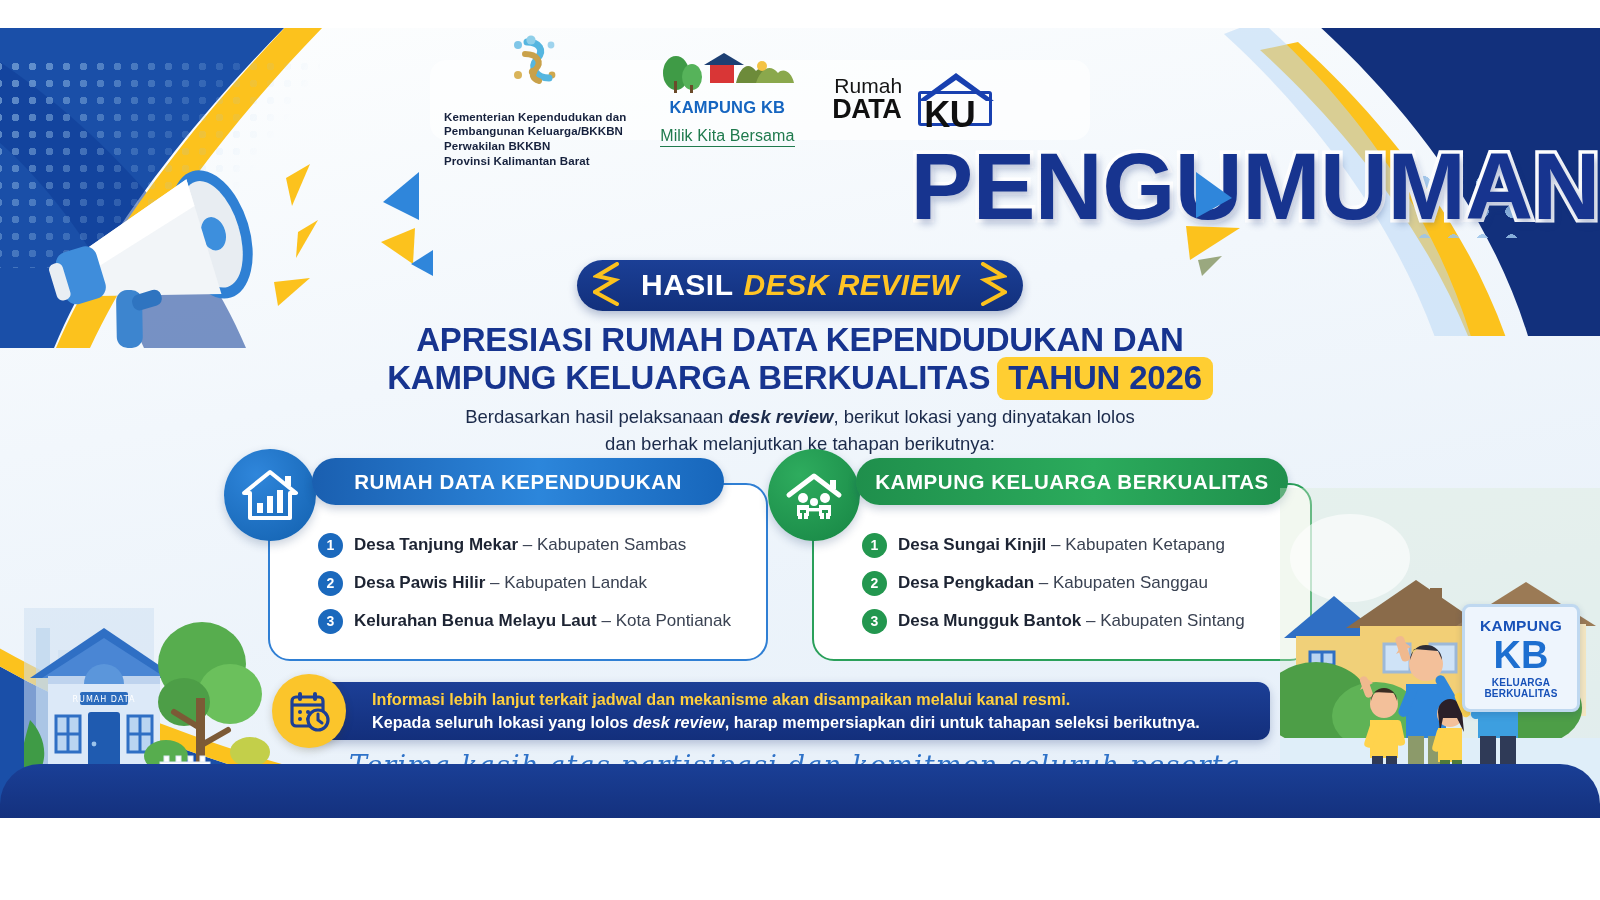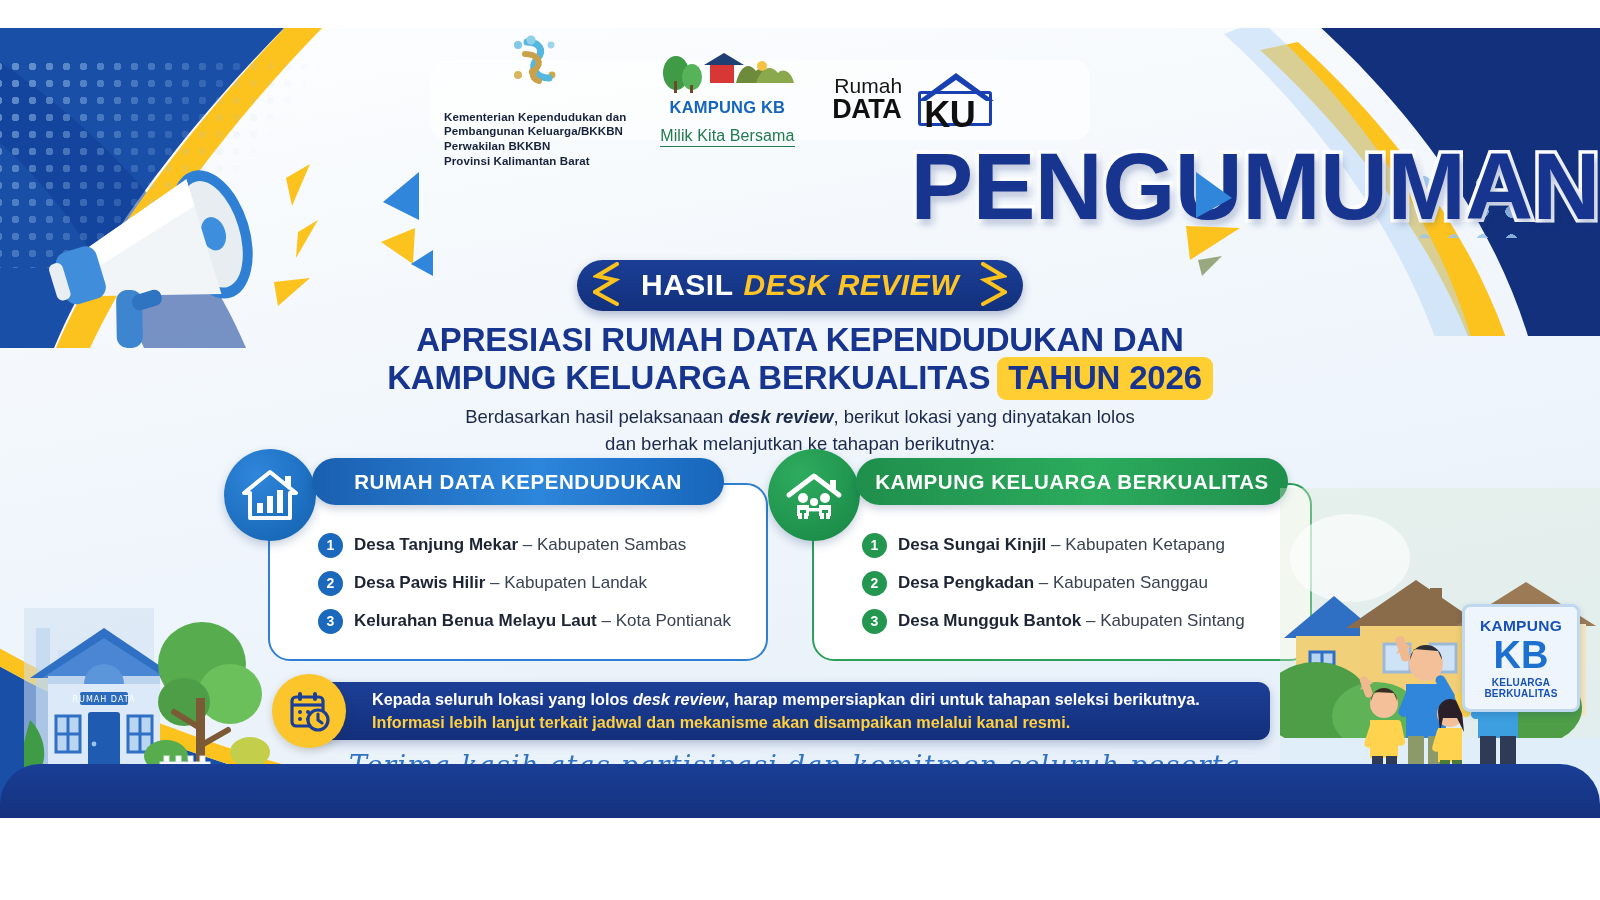--- a/index.html
+++ b/index.html
@@ -379,24 +379,24 @@
         <rect x="26" y="3" width="4" height="9" rx="2" fill="#1c3f96"></rect>
         <circle cx="13" cy="23" r="2" fill="#1c3f96"></circle>
         <circle cx="21" cy="23" r="2" fill="#1c3f96"></circle>
         <circle cx="13" cy="30" r="2" fill="#1c3f96"></circle>
         <circle cx="21" cy="30" r="2" fill="#1c3f96"></circle>
         <circle cx="31" cy="31" r="10" fill="#fbc52b" stroke="#1c3f96" stroke-width="3.2"></circle>
         <path d="M31,25 V31 L35,34" stroke="#1c3f96" stroke-width="3" fill="none" stroke-linecap="round"></path>
       </svg>
     </div>
     <div>
+      <div class="nline b">Informasi lebih lanjut terkait jadwal dan mekanisme akan disampaikan melalui kanal resmi.</div>
       <div class="nline a">
         <span>Kepada seluruh lokasi yang lolos </span><i>desk review</i><span>, harap mempersiapkan diri untuk tahapan seleksi berikutnya.</span>
       </div>
-      <div class="nline b">Informasi lebih lanjut terkait jadwal dan mekanisme akan disampaikan melalui kanal resmi.</div>
     </div>
   </div>
 
   <div class="thanks">Terima kasih atas partisipasi dan komitmen seluruh peserta.</div>
   <div class="closing">
     <span>Terus bergerak bersama mewujudkan </span><b>keluarga berkualitas</b><span> dan </span><b>data kependudukan yang unggul!</b>
   </div>
 
   <div class="illus left">
     <svg width="270" height="330" viewBox="0 0 270 330">

